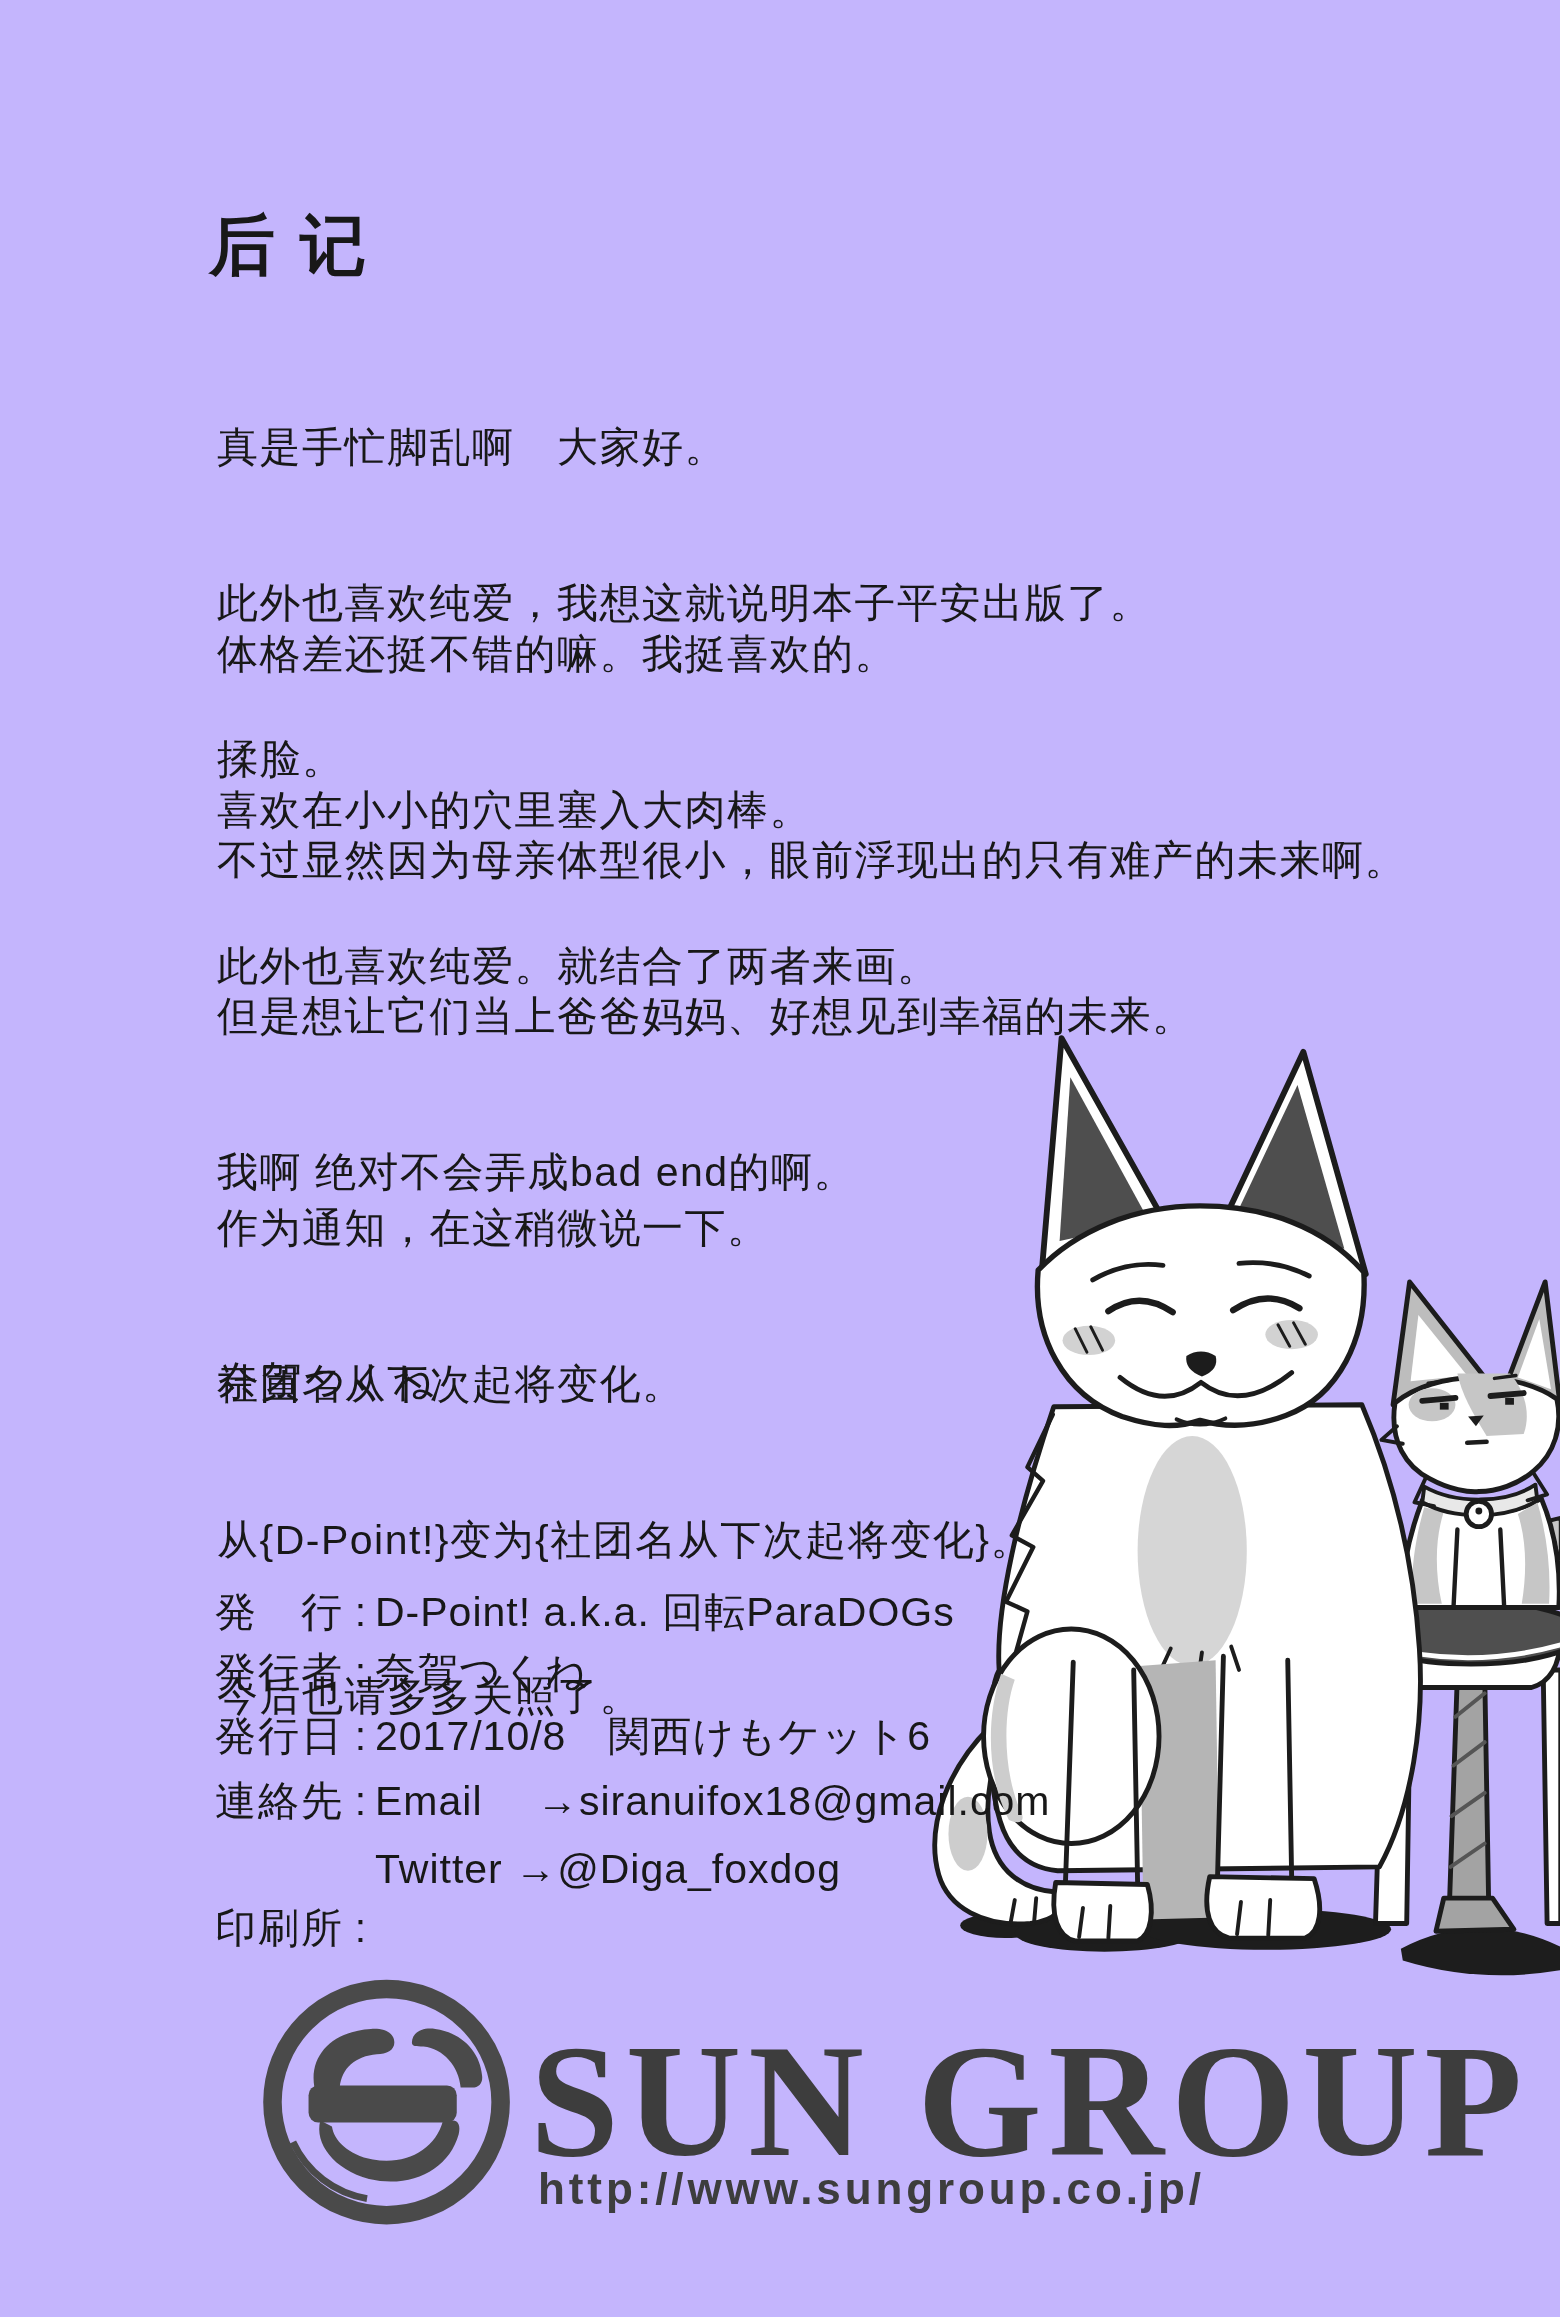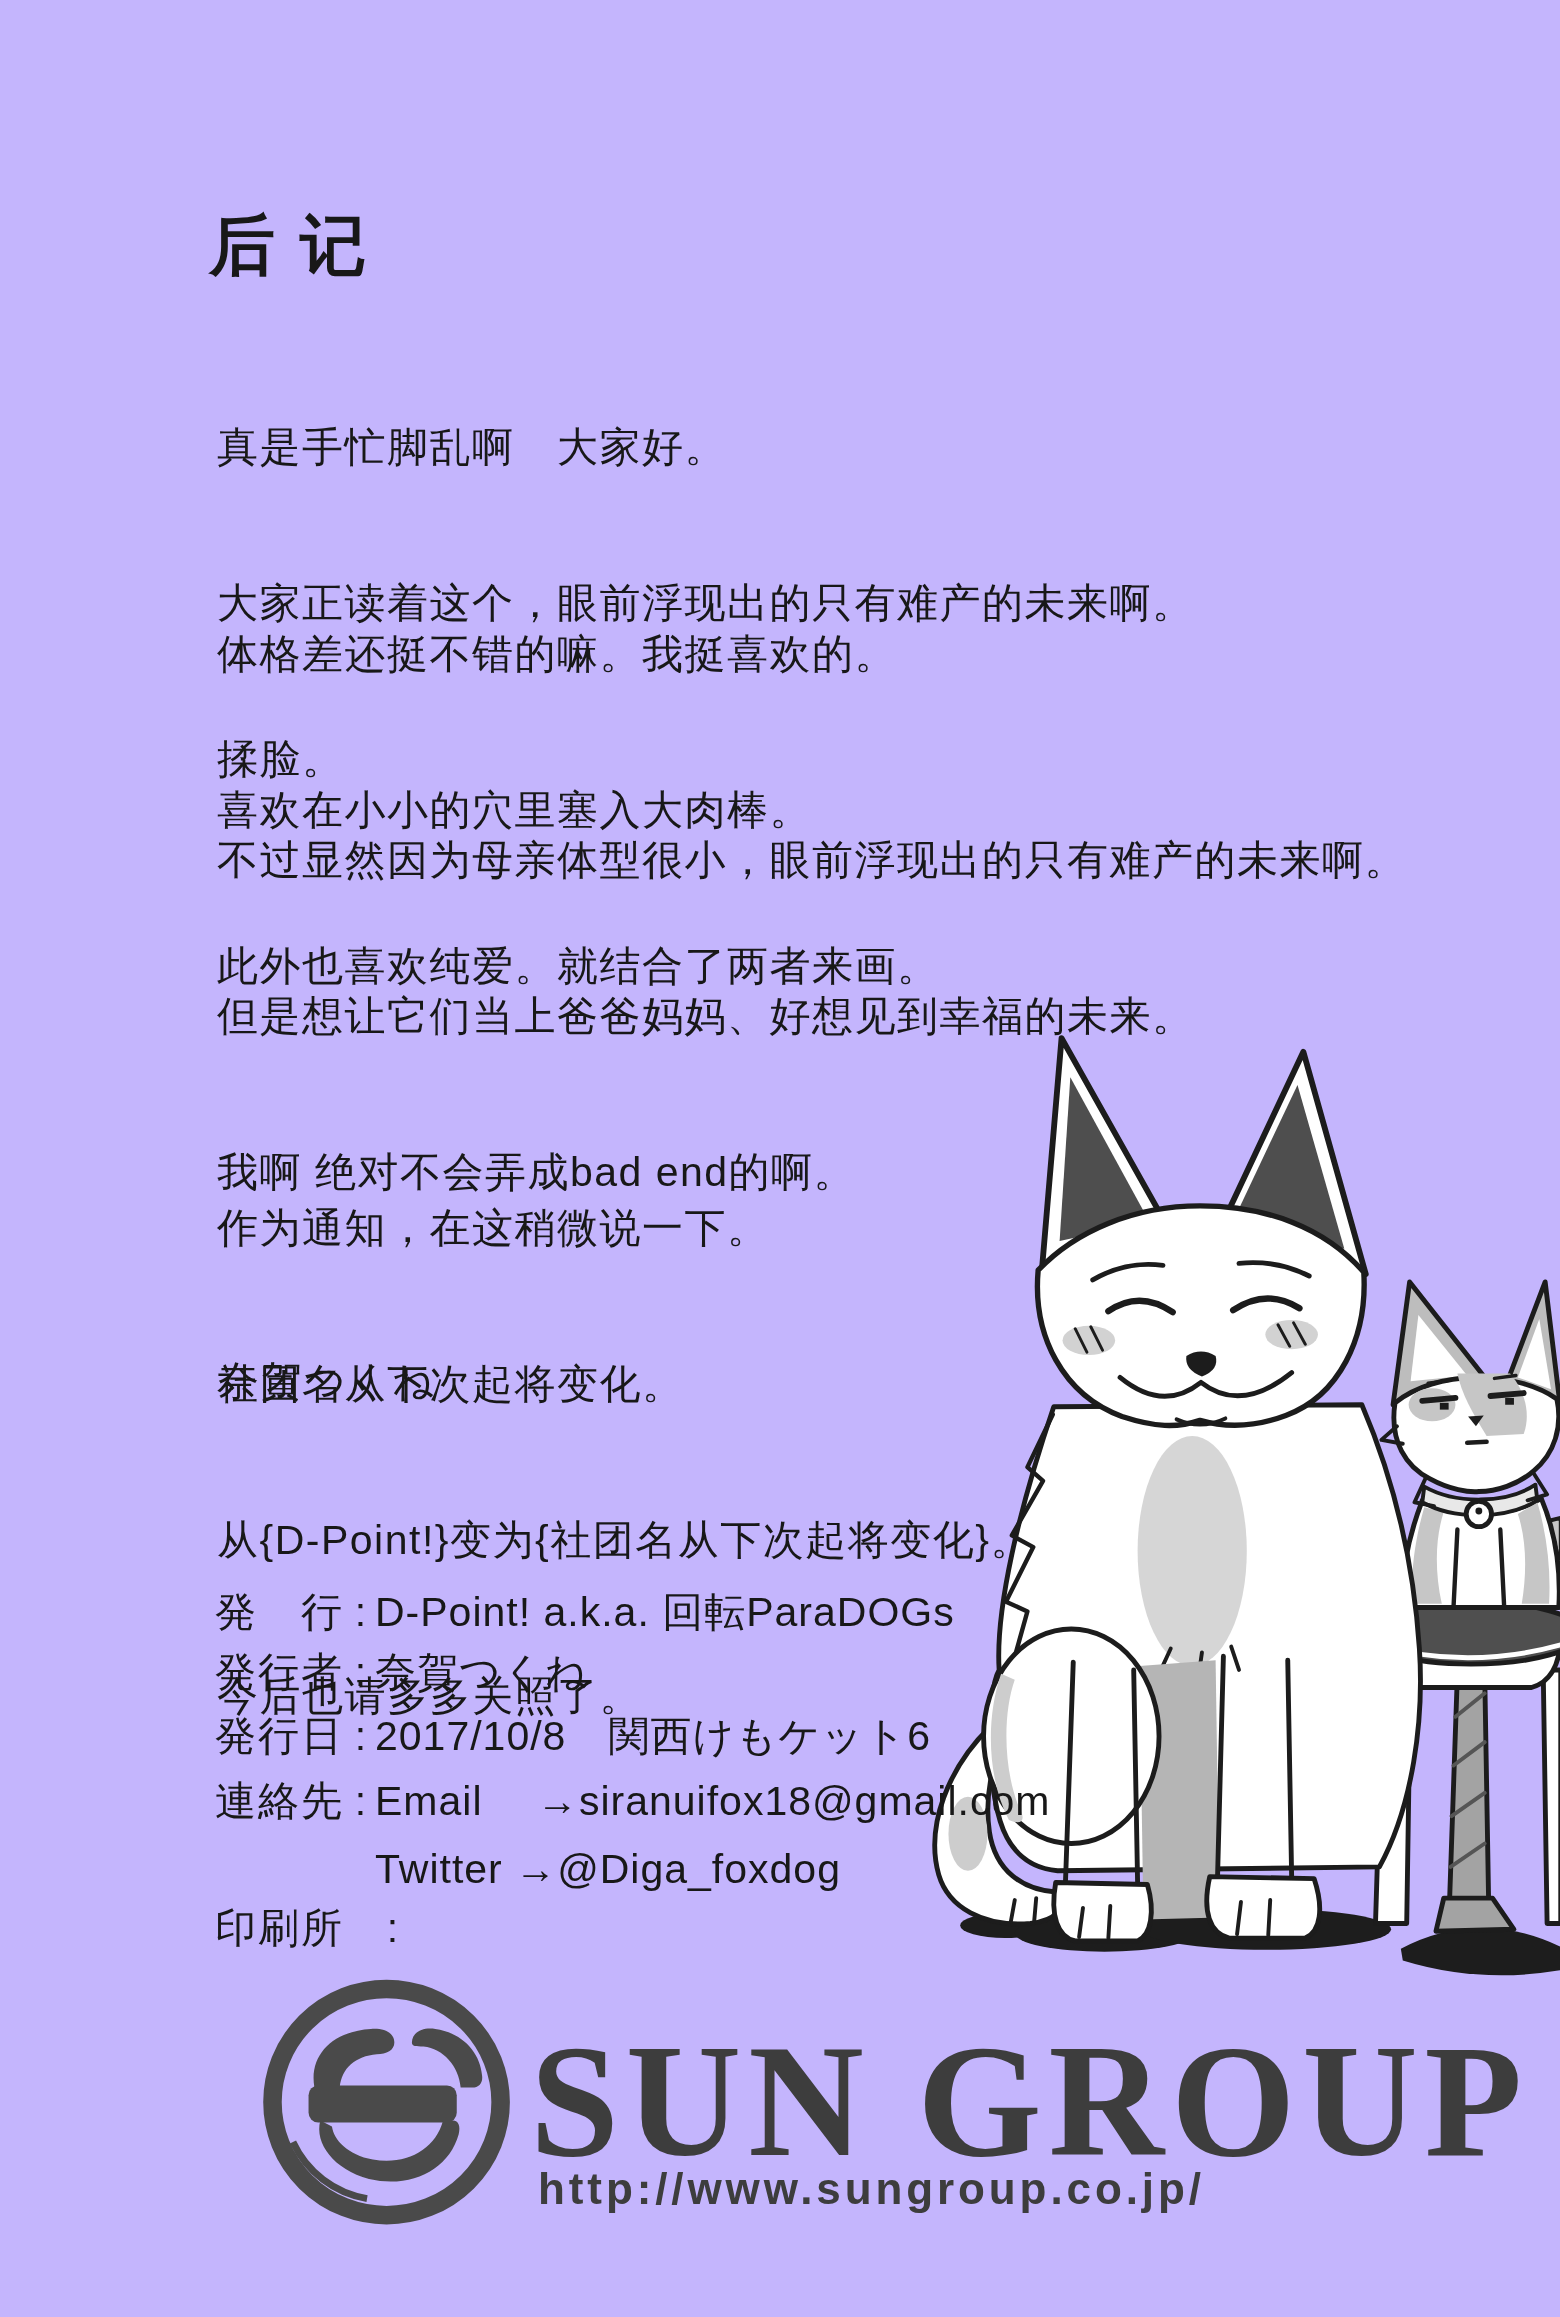--- a/index.html
+++ b/index.html
@@ -42,21 +42,21 @@
 </style>
 </head>
 <body>
 
 <div class="page">
 
   <div class="afterword-title">后记</div>
 
   <div class="body-block" style="top:317px;">
     <div class="line">真是手忙脚乱啊　大家好。</div>
-    <div class="line">大家正读着这个，眼前浮现出的只有难产的未来啊。</div>
+    <div class="line">此外也喜欢纯爱，我想这就说明本子平安出版了。</div>
     <div class="line">揉脸。</div>
   </div>
 
   <div class="body-block" style="top:524px;">
     <div class="line">体格差还挺不错的嘛。我挺喜欢的。</div>
     <div class="line">喜欢在小小的穴里塞入大肉棒。</div>
     <div class="line">此外也喜欢纯爱。就结合了两者来画。</div>
   </div>
 
   <div class="body-block" style="top:730px;">
@@ -162,21 +162,21 @@
   </div>
   <div class="colophon-row" style="top:1712px;">
     <span class="colophon-label">発行日</span><span class="colophon-sep">:</span><span class="colophon-value">2017/10/8　関西けもケット6</span>
   </div>
   <div class="colophon-row" style="top:1777px;">
     <span class="colophon-label">連絡先</span><span class="colophon-sep">:</span><span class="colophon-value">Email　 →siranuifox18@gmail.com</span>
   </div>
   <div class="colophon-row" style="top:1845px;">
     <span class="colophon-label"></span><span class="colophon-sep"></span><span class="colophon-value">Twitter →@Diga_foxdog</span>
   </div>
-  <div class="colophon-row" style="top:1904px;gap:32px;">
+  <div class="colophon-row" style="top:1904px;">
     <span class="colophon-label">印刷所</span><span class="colophon-sep">:</span><span class="colophon-value"></span>
   </div>
 
   <svg class="printer-logo" viewBox="0 0 280 260">
     <ellipse cx="138" cy="127" rx="117" ry="116" fill="none" stroke="#4a4a4a" stroke-width="19"></ellipse>
     <path d="M42,168 A102,102 0 0 0 118,226" fill="none" stroke="#4a4a4a" stroke-width="7"></path>
     <rect x="58" y="110" width="152" height="38" rx="10" fill="#4a4a4a"></rect>
     <path d="M64,112 C58,78 84,54 122,52 C136,51 146,56 146,66 C146,74 138,78 128,78 C106,80 92,92 90,112 Z" fill="#4a4a4a"></path>
     <path d="M164,66 C164,56 174,50 188,52 C216,56 234,76 236,100 C237,108 232,113 224,112 L214,112 C212,90 196,72 176,70 C168,70 164,70 164,66 Z" fill="#4a4a4a"></path>
     <path d="M70,146 C64,170 84,196 120,206 C164,216 202,196 212,160 C214,152 212,146 206,146 L196,146 C188,176 158,192 124,186 C98,181 84,166 82,152 Z" fill="#4a4a4a"></path>

